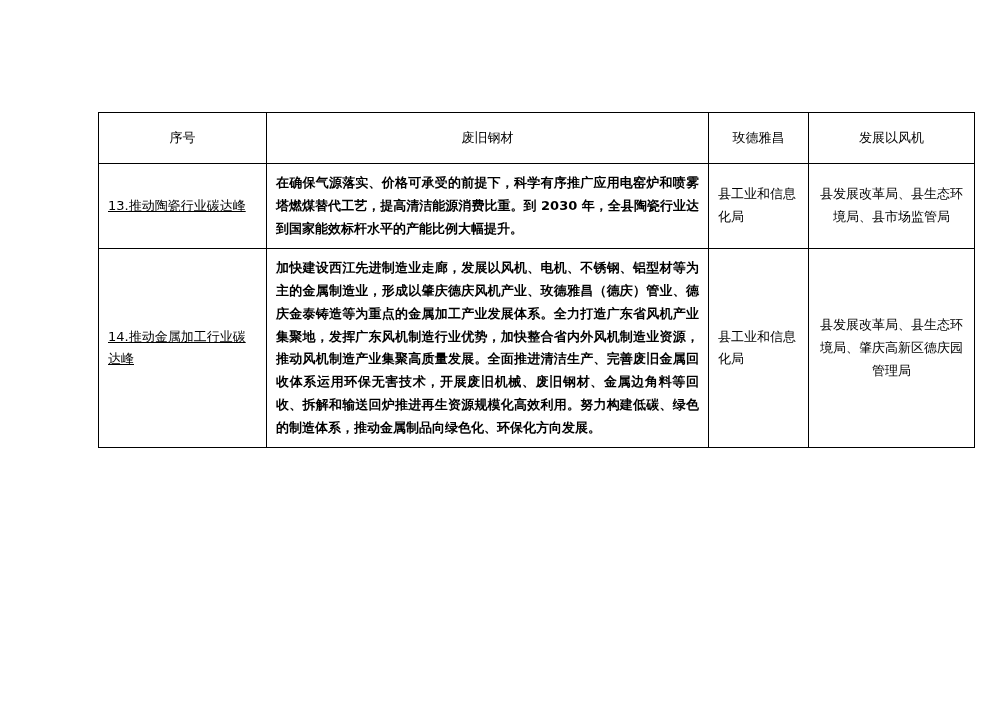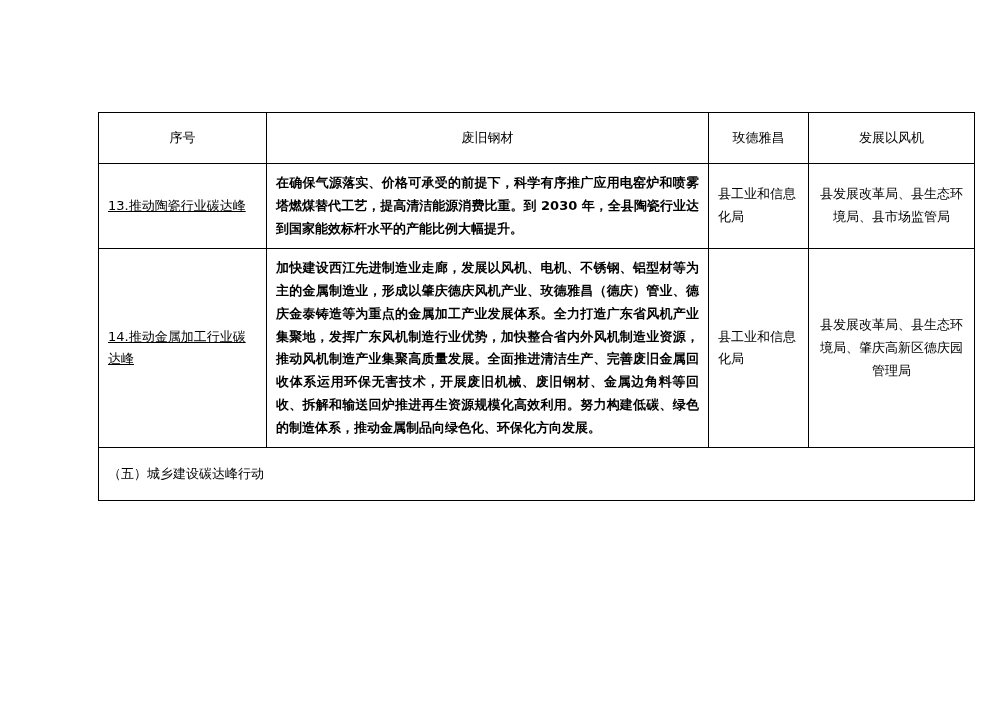--- a/index.html
+++ b/index.html
@@ -109,19 +109,16 @@
           <td class="cell-task">在确保气源落实、价格可承受的前提下，科学有序推广应用电窑炉和喷雾塔燃煤替代工艺，提高清洁能源消费比重。到 2030 年，全县陶瓷行业达到国家能效标杆水平的产能比例大幅提升。</td>
           <td class="cell-lead">县工业和信息化局</td>
           <td class="cell-part">县发展改革局、县生态环境局、县市场监管局</td>
         </tr>
         <tr>
           <td class="cell-seq">14.推动金属加工行业碳达峰</td>
           <td class="cell-task">加快建设西江先进制造业走廊，发展以风机、电机、不锈钢、铝型材等为主的金属制造业，形成以肇庆德庆风机产业、玫德雅昌（德庆）管业、德庆金泰铸造等为重点的金属加工产业发展体系。全力打造广东省风机产业集聚地，发挥广东风机制造行业优势，加快整合省内外风机制造业资源，推动风机制造产业集聚高质量发展。全面推进清洁生产、完善废旧金属回收体系运用环保无害技术，开展废旧机械、废旧钢材、金属边角料等回收、拆解和输送回炉推进再生资源规模化高效利用。努力构建低碳、绿色的制造体系，推动金属制品向绿色化、环保化方向发展。</td>
           <td class="cell-lead">县工业和信息化局</td>
           <td class="cell-part">县发展改革局、县生态环境局、肇庆高新区德庆园管理局</td>
         </tr>
-        <tr class="section-row">
-          <td colspan="4">（五）城乡建设碳达峰行动</td>
-        </tr>
       </tbody>
     </table>
   </div>
 </div>
 
 </body></html>

